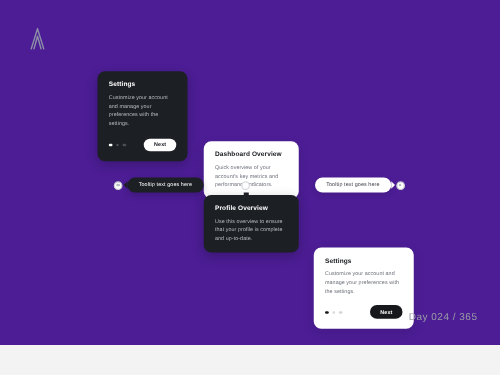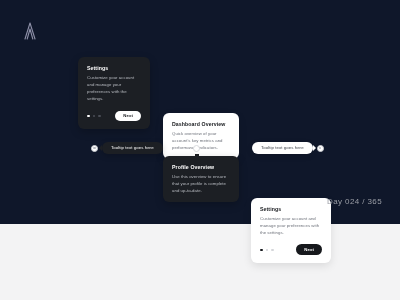--- a/index.html
+++ b/index.html
@@ -4,22 +4,22 @@
 <style>
   * { margin:0; padding:0; box-sizing:border-box; }
   html, body {
     width:400px; height:300px;
     background:#f3f3f4;
     font-family:"Liberation Sans", sans-serif;
     overflow:hidden;
   }
   #canvas {
     position:relative;
-    width:400px; height:224px;
-    background:#0f172a;
+    width:400px; height:276px;
+    background:#4c1d95;
   }
 
   
   #logo {
     position:absolute; left:18px; top:20px;
     width:24px; height:24px;
   }
 
   
   .card {

